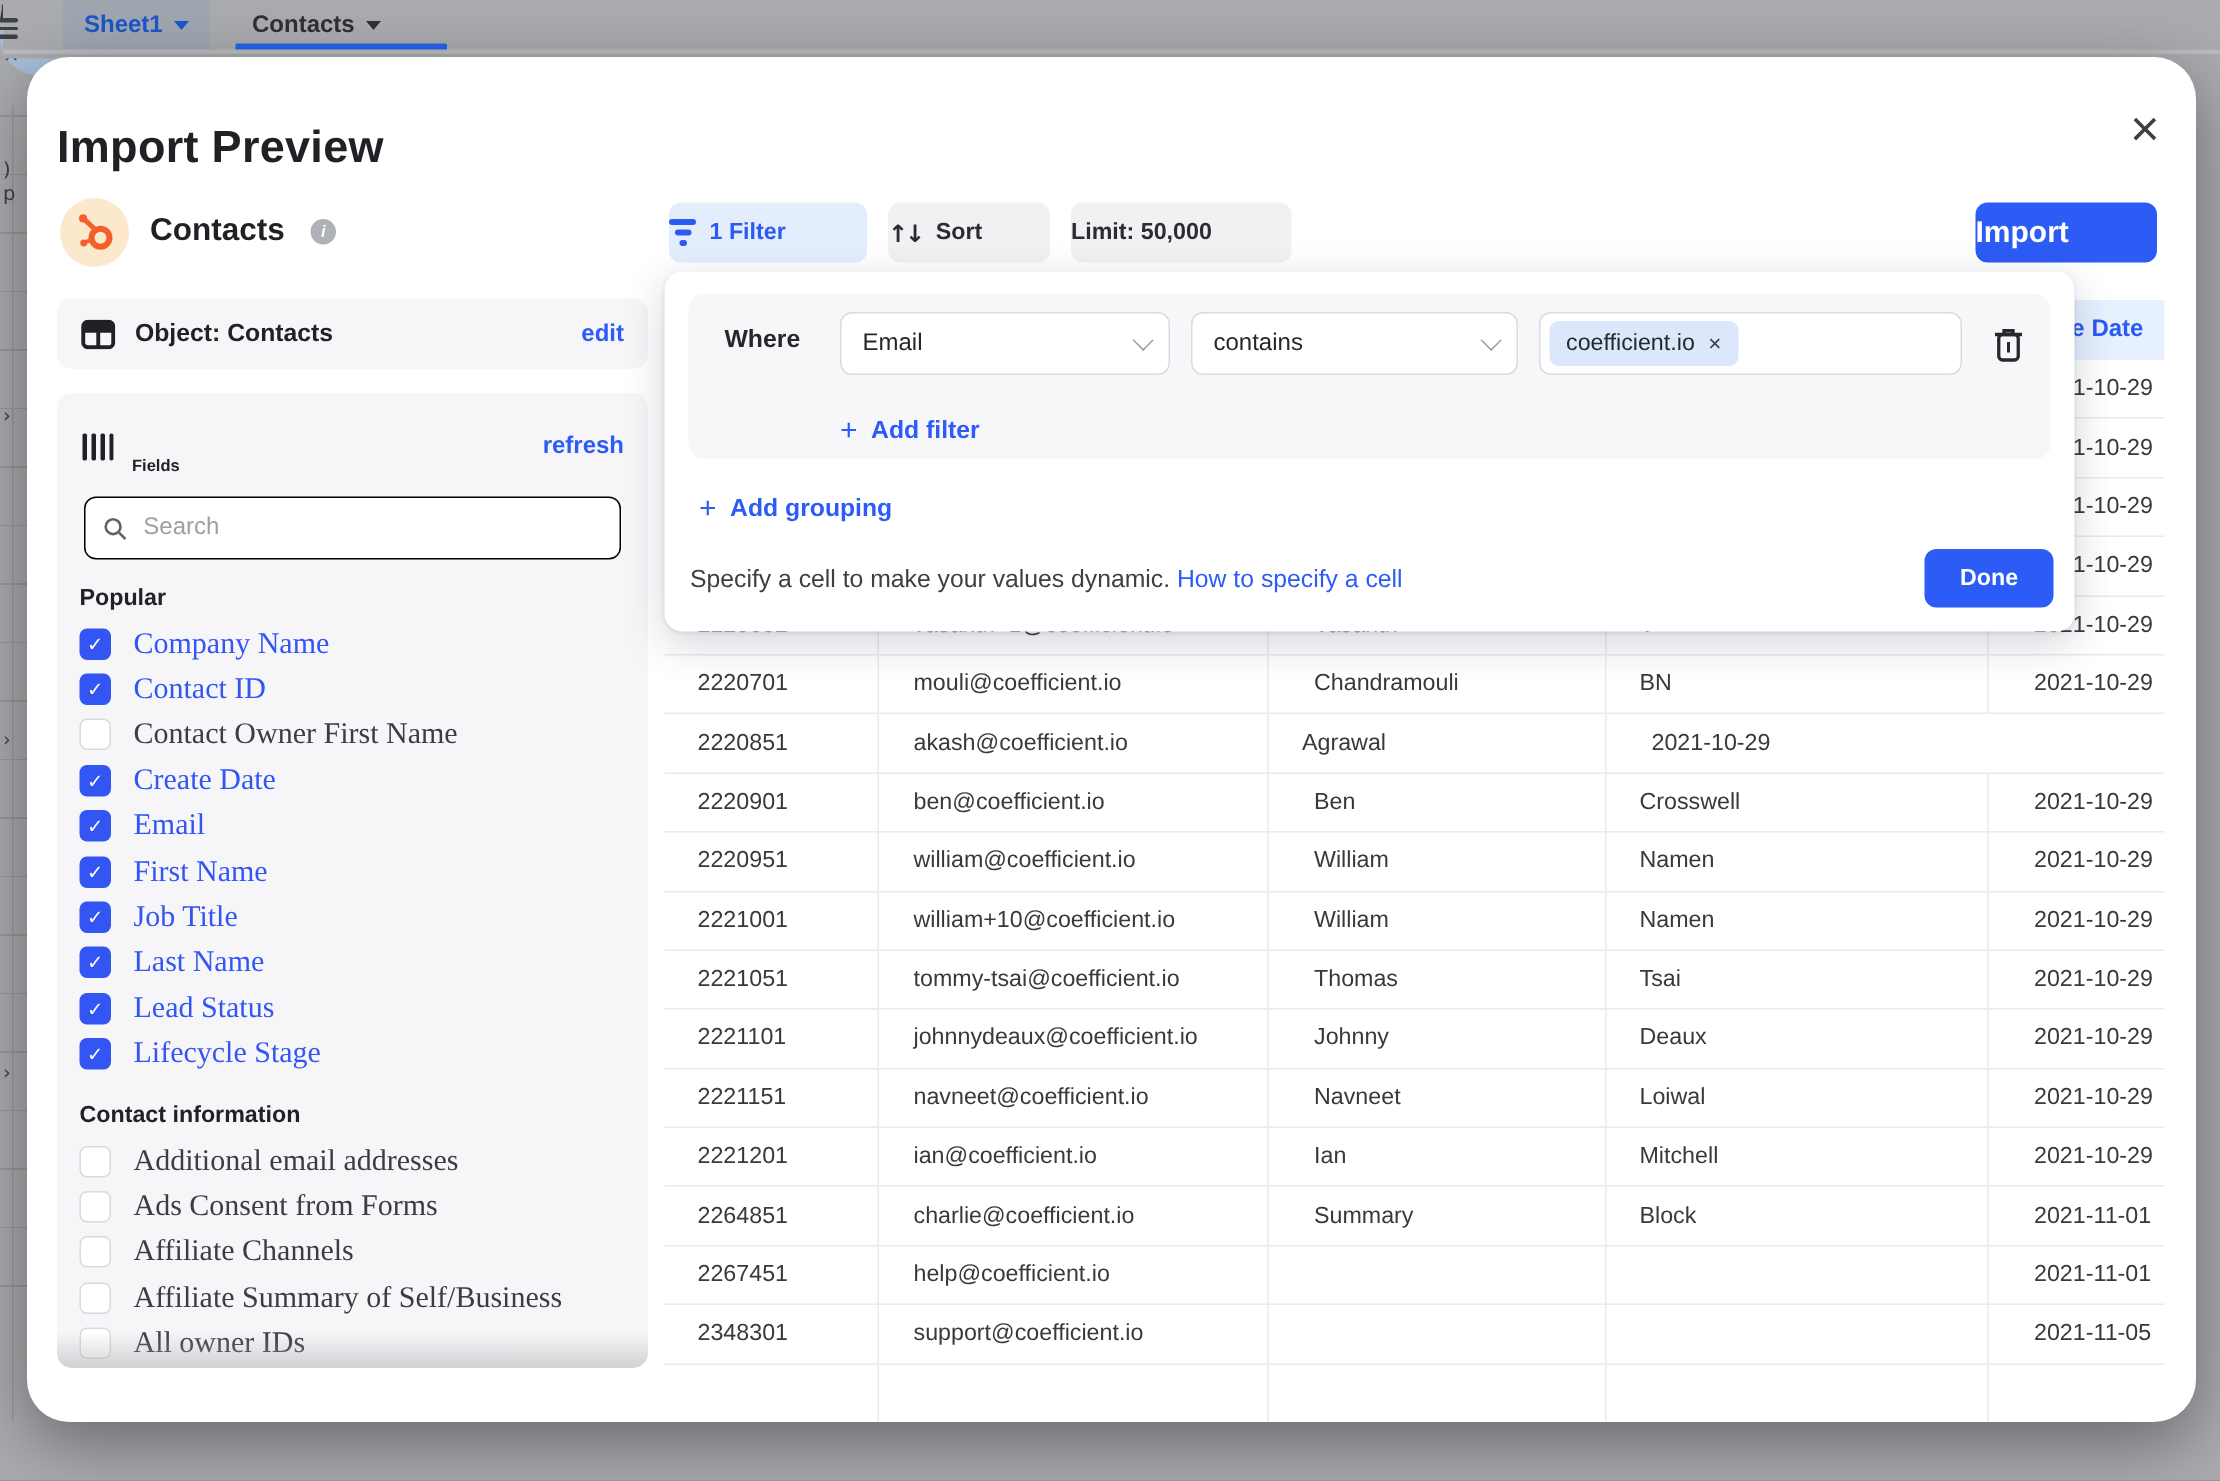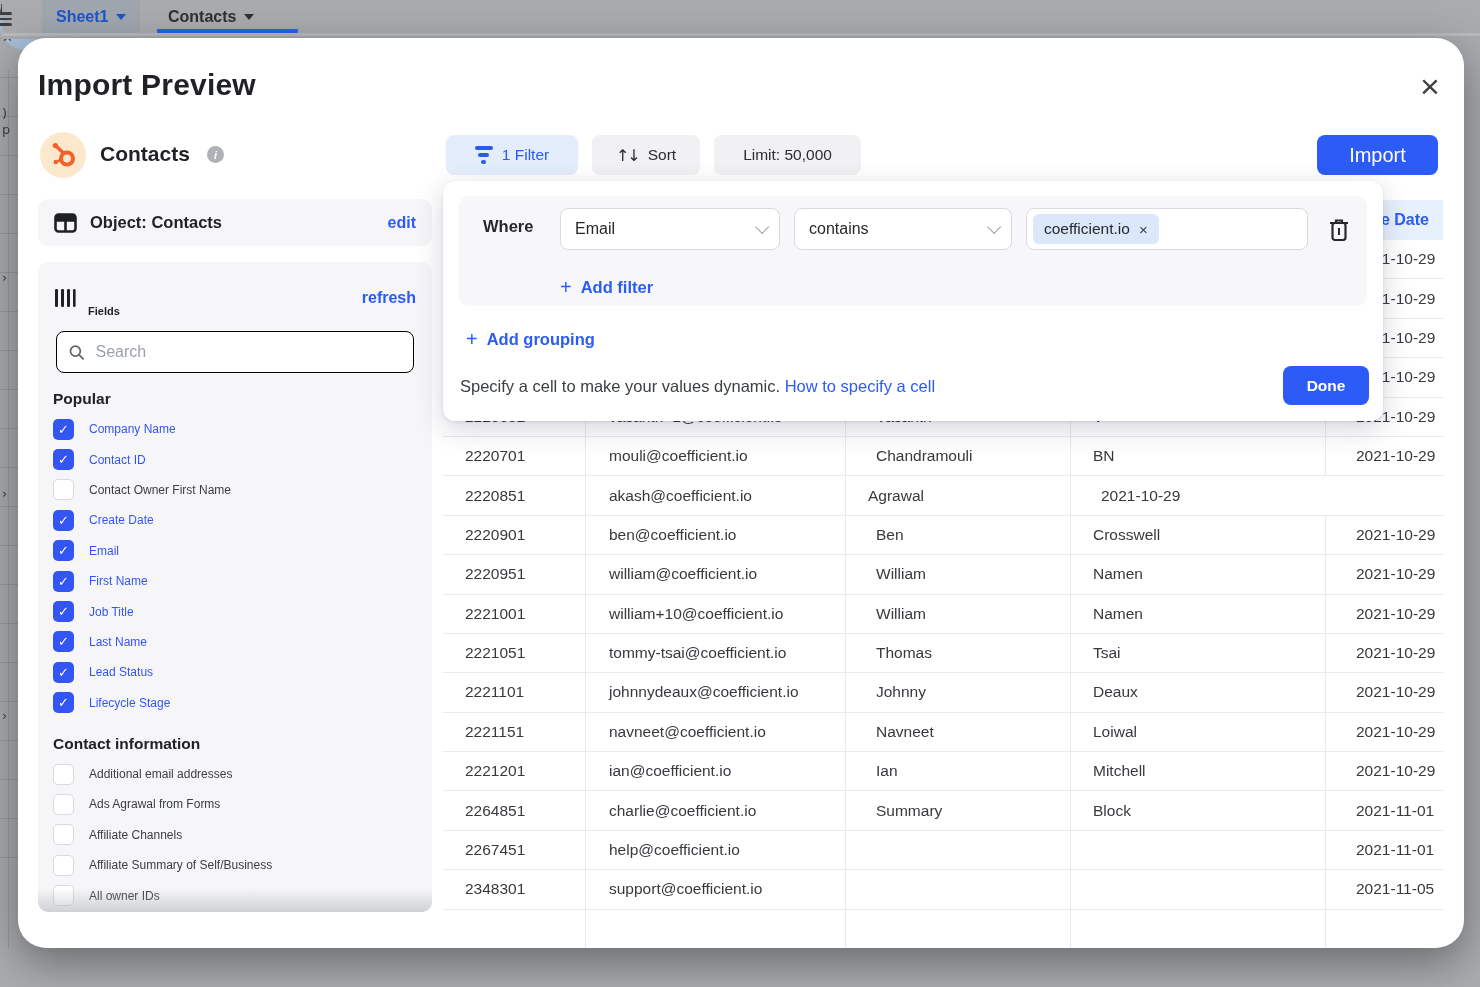--- a/index.html
+++ b/index.html
@@ -33,32 +33,32 @@
   .burger i{display:block;height:2.5px;background:#3E4044;margin-bottom:3px;border-radius:2px;}
   .tab{position:absolute;top:0;height:34px;display:flex;align-items:center;gap:8px;padding:0 14px;font-size:16px;}
   .tab-sheet1{left:40px;background:#9FA6B0;color:#1C55CB;font-weight:700;}
   .tab-contacts{left:152px;color:#2E3033;font-weight:600;}
   .tab-caret{width:0;height:0;border-left:5px solid transparent;border-right:5px solid transparent;border-top:6px solid currentColor;}
   .tab-underline{position:absolute;left:155px;top:29px;width:141px;height:5px;background:#2563EB;border-radius:1px;}
 
   
   .modal{left:18px;top:38px;width:1446px;height:910px;background:#fff;border-radius:28px;
          box-shadow:0 14px 44px rgba(0,0,0,.38);overflow:hidden;}
-  .modal-title{left:20px;top:30px;font-size:30px;font-weight:600;color:#1F2124;letter-spacing:.2px;}
+  .modal-title{left:20px;top:44px;font-size:30px;font-weight:600;color:#1F2124;letter-spacing:.2px;}
   .close-x{left:1392px;top:28px;width:40px;height:40px;font-size:34px;color:#3E4044;
            display:flex;align-items:center;justify-content:center;cursor:pointer;font-weight:300;}
 
   .hs-avatar{left:22px;top:94px;width:46px;height:46px;border-radius:50%;background:#FCE8CC;
              display:flex;align-items:center;justify-content:center;}
   .obj-title{left:82px;top:104px;font-size:21px;font-weight:700;color:#1F2124;}
   .info-dot{left:189px;top:108px;width:17px;height:17px;border-radius:50%;background:#AEB2B6;color:#fff;
             font-size:11px;font-weight:700;display:flex;align-items:center;justify-content:center;font-style:italic;}
 
   .btn{position:absolute;top:97px;height:40px;border-radius:8px;display:flex;align-items:center;
-       justify-content:center;gap:9px;font-size:15.5px;font-weight:400;box-sizing:border-box;cursor:pointer;}
+       gap:9px;font-size:15.5px;font-weight:700;box-sizing:border-box;cursor:pointer;}
   .btn-filter{left:428px;width:132px;background:#E4EDFC;color:#2B5BF0;}
   .btn-sort{left:574px;width:108px;background:#F1F1F3;color:#2A2C2F;}
   .btn-limit{left:696px;width:147px;background:#F1F1F3;color:#2A2C2F;}
   .btn-import{left:1299px;width:121px;background:#2C5BF6;color:#fff;font-size:20px;}
   .filter-bars{display:inline-flex;flex-direction:column;gap:3.5px;align-items:center;}
   .filter-bars i{display:block;height:3.5px;background:#2B5BF0;border-radius:2px;}
   .filter-bars i:nth-child(1){width:18px;} .filter-bars i:nth-child(2){width:11px;} .filter-bars i:nth-child(3){width:5px;}
   .sort-arrows{font-size:16px;letter-spacing:-2px;color:#2A2C2F;}
 
   
@@ -73,21 +73,21 @@
   .searchbox{margin:14px 16px 0 18px;height:42px;background:#fff;border:1px solid #000000;border-radius:8px;
              display:flex;align-items:center;padding:0 12px;gap:9px;box-sizing:border-box;width:358px;}
   .searchbox input{border:0;outline:0;font-size:16px;color:#26282C;width:100%;background:transparent;font-family:inherit;}
   .searchbox input::placeholder{color:#9CA1A8;}
   .group-title{font-size:15.5px;font-weight:700;color:#202226;margin:17px 0 6px 15px;}
   .chk-row{display:flex;align-items:center;gap:15px;height:30.4px;padding-left:15px;}
   .chk{width:21px;height:21px;border-radius:5px;box-sizing:border-box;display:flex;align-items:center;
        justify-content:center;font-size:13px;color:#fff;cursor:pointer;flex:0 0 21px;}
   .chk.on{background:#3355F4;}
   .chk.off{background:#fff;border:1.5px solid #D8DADF;}
-  .chk-label{font-size:12px;color:#3A3D42;white-space:nowrap;}
+  .chk-label{font-size:20px;color:#3A3D42;white-space:nowrap;font-family:Liberation Serif, serif;}
   .chk-row.on .chk-label{color:#3355F4;}
   .fields-fade{position:absolute;left:0;right:0;bottom:0;height:24px;
                background:linear-gradient(to bottom,rgba(170,172,176,0),rgba(170,172,176,.5));}
 
   
   .tablewrap{left:425px;top:162px;width:1000px;height:749px;}
   .thead,.trow{display:grid;grid-template-columns:142px 260px 225px 255px 118px;}
   .thead{height:40px;background:#E7F0FD;}
   .thead .cell{display:flex;align-items:center;font-size:16px;font-weight:700;color:#2B5BF6;}
   .trow{height:39.4px;border-bottom:1px solid #EAEAED;box-sizing:border-box;}
@@ -302,21 +302,21 @@
             <span class="chk on">✓</span>
             <span class="chk-label">Lifecycle Stage</span>
           </div>
           <div class="group-title">Contact information</div>
           <div class="chk-row">
             <span class="chk off"></span>
             <span class="chk-label">Additional email addresses</span>
           </div>
           <div class="chk-row">
             <span class="chk off"></span>
-            <span class="chk-label">Ads Agrawal from Forms</span>
+            <span class="chk-label">Ads Consent from Forms</span>
           </div>
           <div class="chk-row">
             <span class="chk off"></span>
             <span class="chk-label">Affiliate Channels</span>
           </div>
           <div class="chk-row">
             <span class="chk off"></span>
             <span class="chk-label">Affiliate Summary of Self/Business</span>
           </div>
           <div class="chk-row">

